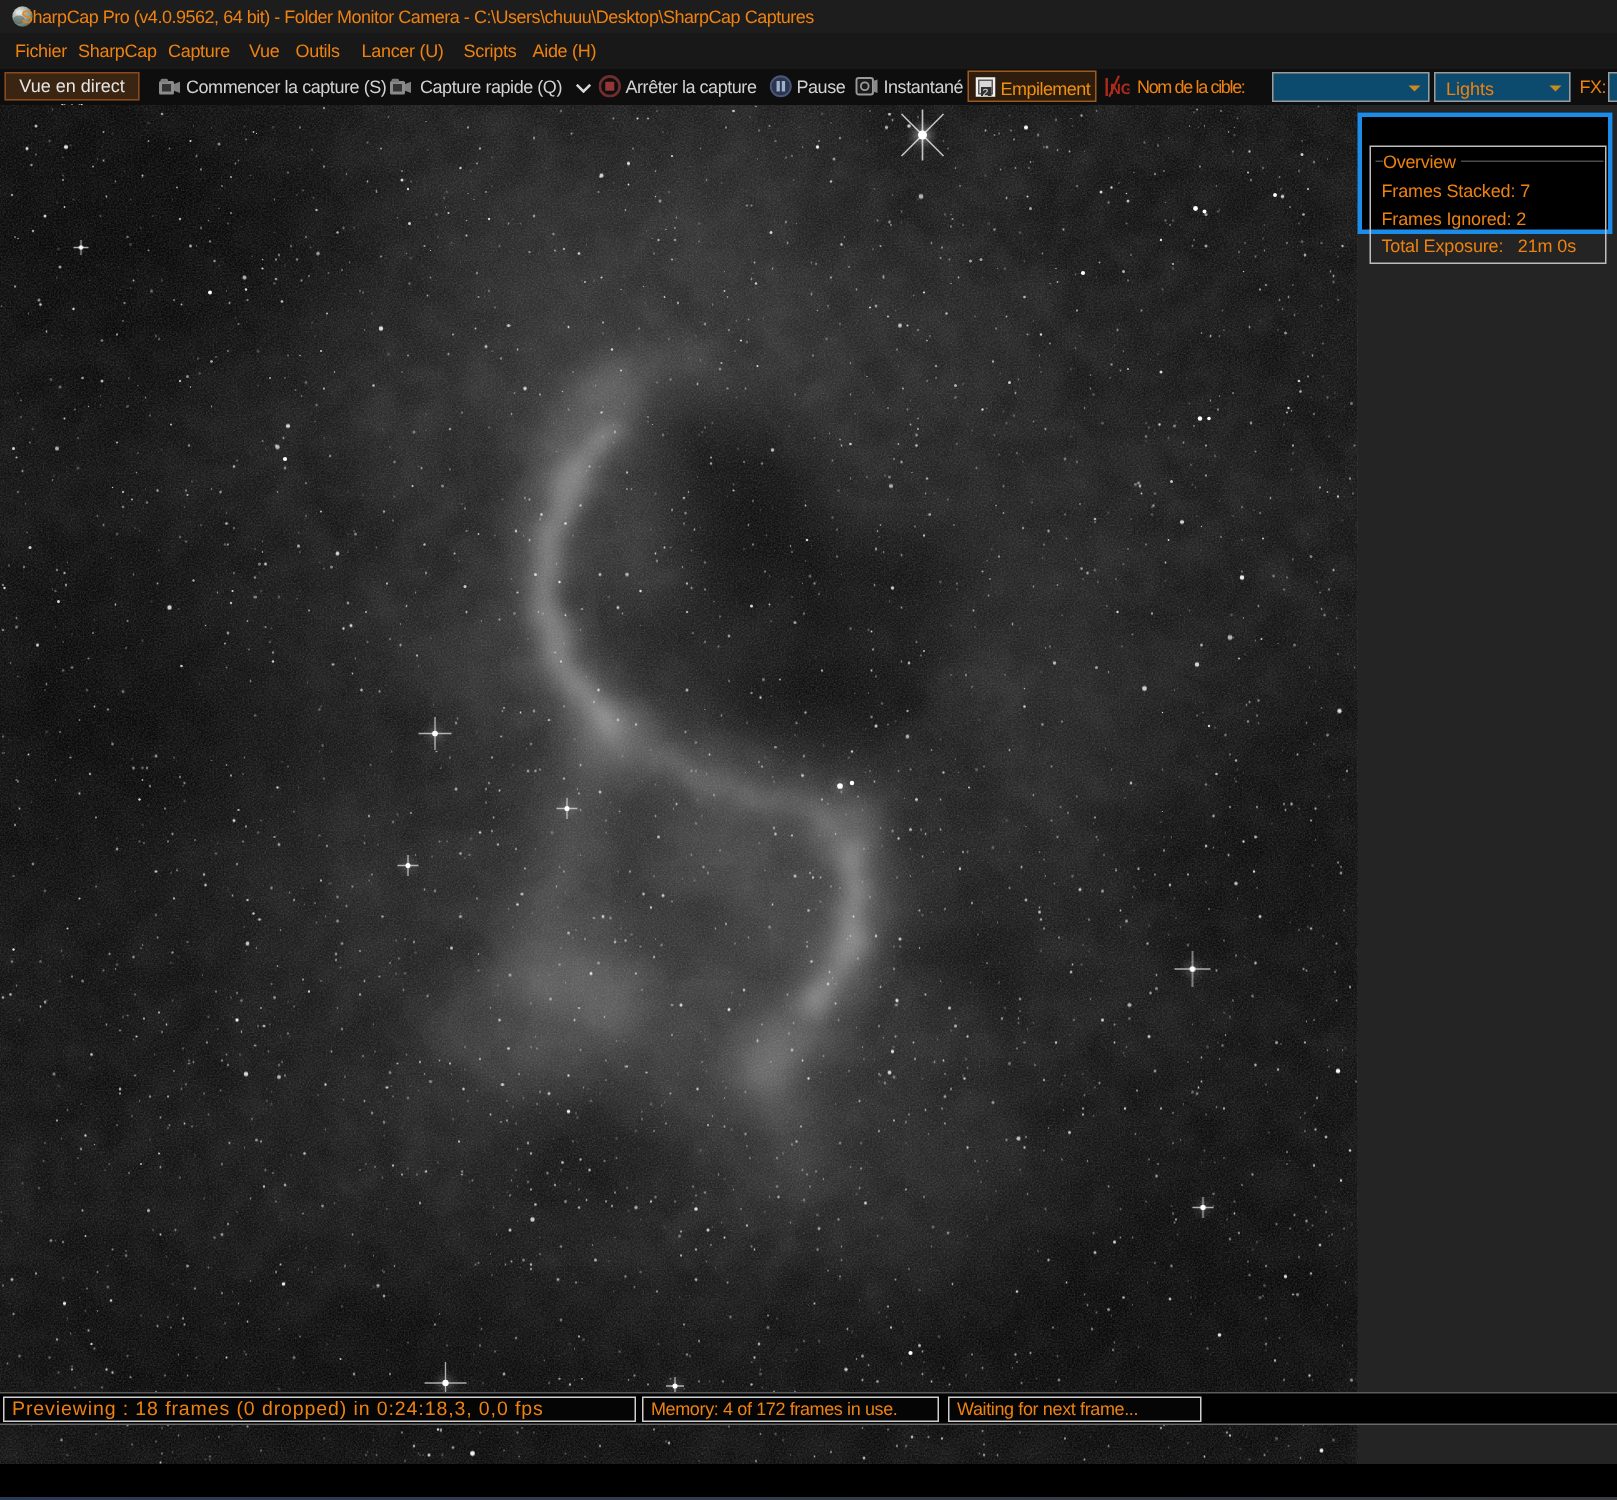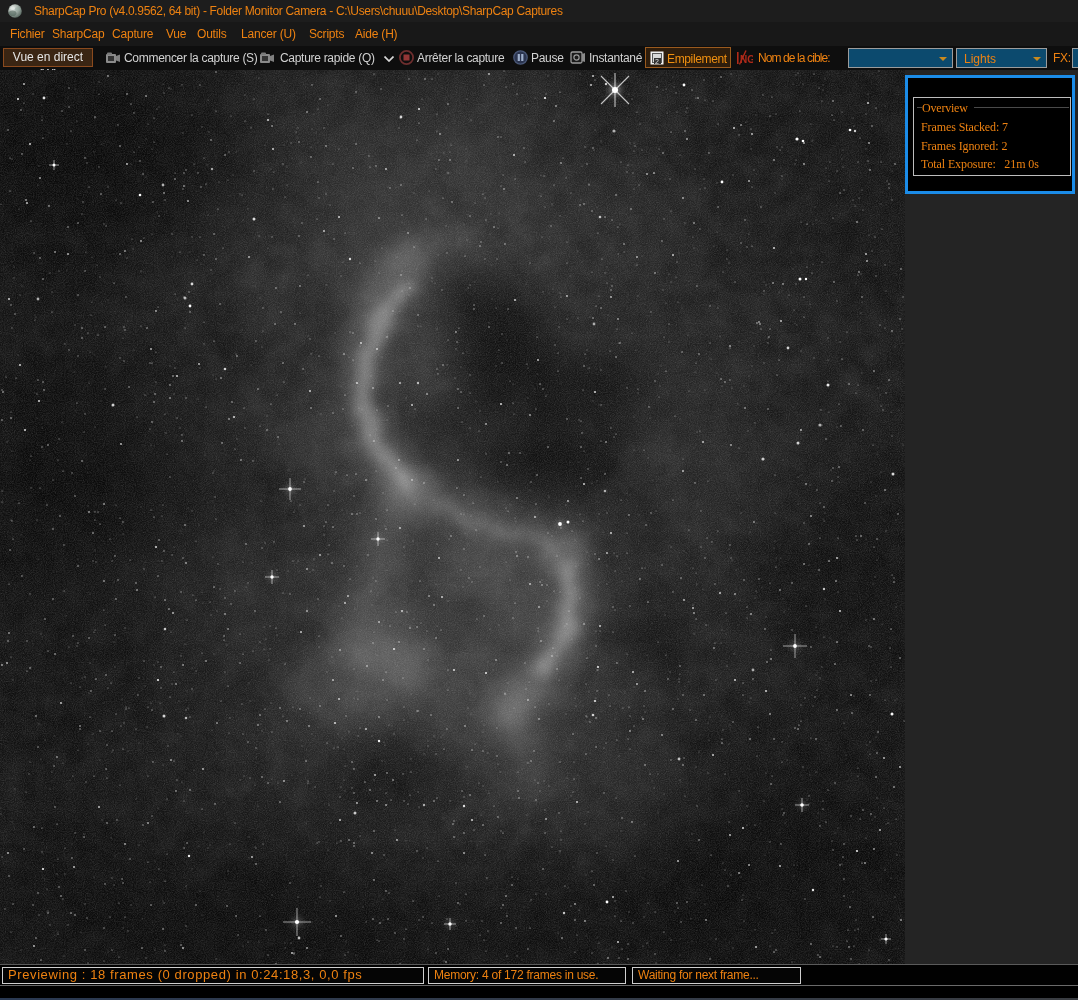--- a/index.html
+++ b/index.html
@@ -1,46 +1,46 @@
 <!DOCTYPE html>
 <html><head>
 <meta charset="utf-8">
 <style>
 * { margin:0; padding:0; box-sizing:border-box; }
 html,body { width:1078px; height:1000px; background:#000; overflow:hidden;
   font-family:"Liberation Sans", sans-serif; }
 .titlebar { position:absolute; left:0; top:0; width:1078px; height:22px;
   background:#1d1d1d; color:#ee8211; font-size:12px; }
-.titlebar .txt { position:absolute; left:34px; top:4px; letter-spacing:-0.32px; }
+.titlebar .txt { position:absolute; left:14px; top:4px; letter-spacing:-0.32px; }
 .menubar { position:absolute; left:0; top:22px; width:1078px; height:24px;
   background:#181818; color:#ee8211; font-size:12px; }
 .menubar span { position:absolute; top:5px; letter-spacing:-0.2px; }
 .toolbar { position:absolute; left:0; top:46px; width:1078px; height:24px;
   background:#0e0e0e; color:#d2d2d2; font-size:12px; }
 .toolbar .t { position:absolute; top:5px; white-space:nowrap; letter-spacing:-0.3px; }
 .btn-live { position:absolute; left:3px; top:2px; width:90px; height:19px;
   background:#3a2513; border:1px solid #8a4a1e; color:#e5e5e5; text-align:center;
   font-size:12px; line-height:17px; }
 .btn-emp { position:absolute; left:645px; top:1px; width:86px; height:21px;
   background:#2e1d0c; border:1px solid #9a5a1e; color:#f09010; font-size:12px; }
 .btn-emp .lbl { position:absolute; left:21px; top:4px; letter-spacing:-0.35px; font-size:12px; }
 .combo { position:absolute; top:2px; height:20px; background:#0c4a6e; border:1px solid #9c9c9c; }
 .combo .arr { position:absolute; right:5px; top:8px; width:0; height:0;
   border-left:4px solid transparent; border-right:4px solid transparent; border-top:4px solid #c98a1e; }
 .combo .cl { position:absolute; left:7px; top:3px; color:#ee8211; font-size:12px; }
 .main { position:absolute; left:0; top:70px; width:1078px; height:906px; background:#242424; }
-.ovpanel { position:absolute; left:905px; top:5px; width:170px; height:119px;
-  background:#000; border:3px solid #1b8ce8;font-family:Liberation Serif, serif; }
+.ovpanel { position:absolute; left:905px; top:5px; width:170px; height:81px;
+  background:#000; border:3px solid #1b8ce8; }
 .grpbox { position:absolute; left:5px; top:19px; width:158px; height:79px;
   border:1px solid #bdbdbd; }
 .grplbl { position:absolute; left:8px; top:3px; color:#ee8211; font-size:12px;
   background:transparent; letter-spacing:-0.2px; }
 .grpline { position:absolute; top:9px; height:1px; background:#4a4a4a; }
 .grp-rows { position:absolute; left:7px; top:20px; color:#ee8211; font-size:12px; line-height:18.5px; white-space:pre; letter-spacing:-0.1px; }
-.status { position:absolute; left:0; top:964px; width:1078px; height:22px;
+.status { position:absolute; left:0; top:928px; width:1078px; height:22px;
   background:#010101; border-top:1px solid #5a5a5a; border-bottom:1px solid #6a6a6a; }
 .sbox { position:absolute; top:2px; height:17px; border:1px solid #cfcfcf; background:#050505;
   color:#ee8211; font-size:12px; line-height:15px; padding-left:5px; white-space:nowrap; overflow:hidden; letter-spacing:-0.25px; }
 .bstrip { position:absolute; left:0; top:998px; width:1078px; height:2px; background:linear-gradient(to right,#2a3952,#3a3d42); }
 svg.neb { position:absolute; left:0; top:0; display:block; }
 </style>
 </head>
 <body>
 <div class="titlebar">
   <svg class="ticon2" style="position:absolute;left:8px;top:4px" width="14" height="14" viewBox="0 0 14 14">

